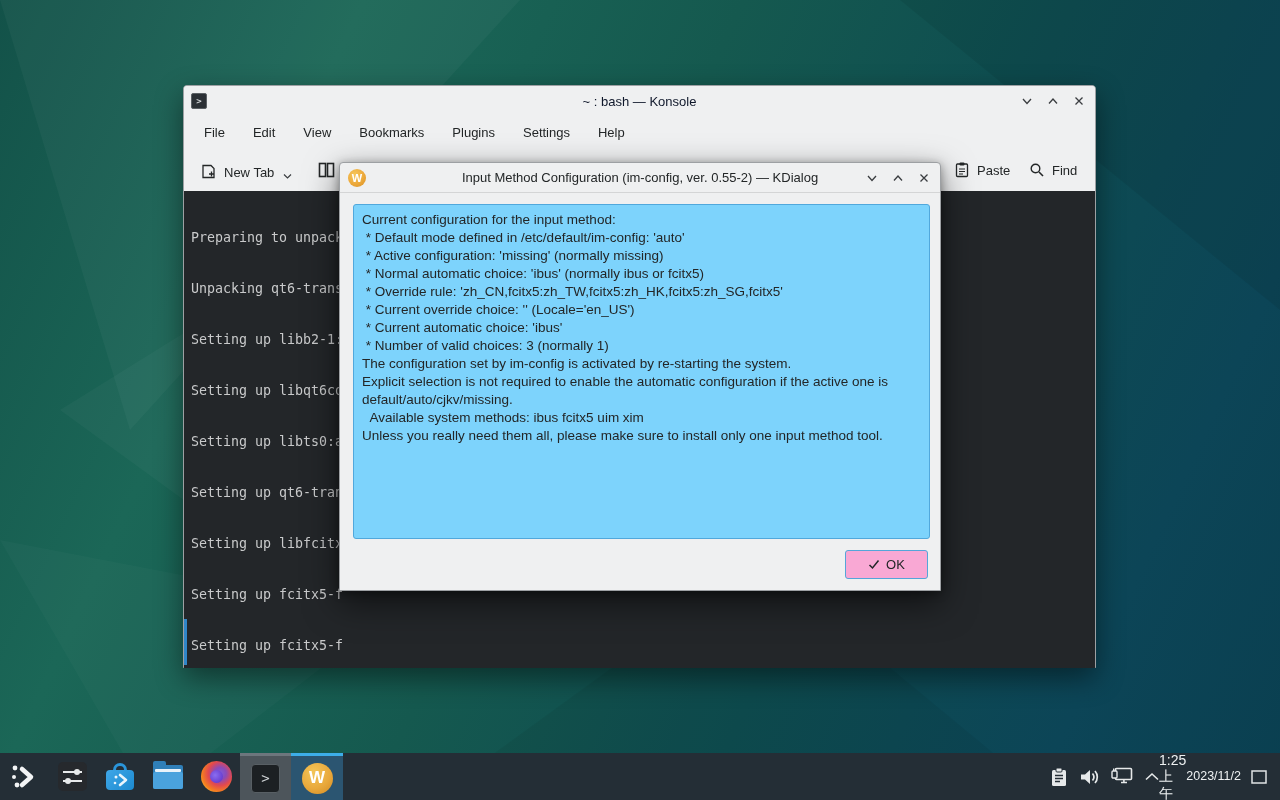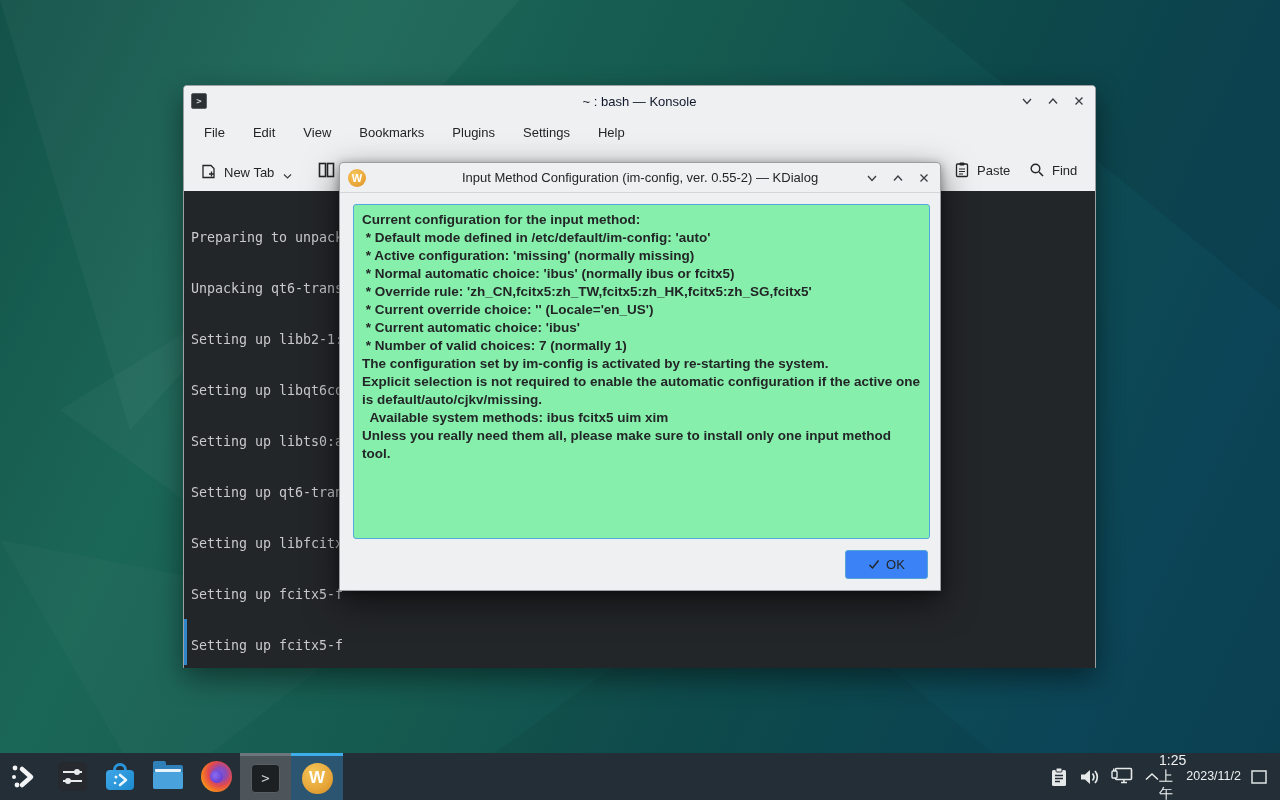--- a/index.html
+++ b/index.html
@@ -40,25 +40,25 @@
   
   .kdialog { position:absolute; left:339px; top:162px; width:602px; height:429px;
     background:#eff0f1; border:1px solid #9da0a3; border-radius:4px 4px 0 0;
     box-shadow:0 12px 34px rgba(0,0,0,.55), 0 2px 10px rgba(0,0,0,.35); }
   .d-titlebar { position:relative; height:30px; display:flex; align-items:center; border-bottom:1px solid #d4d5d6; }
   .d-titleicon { position:absolute; left:8px; top:6px; width:18px; height:18px; border-radius:50%;
     background:radial-gradient(circle at 38% 32%, #f6c75c 0%, #eca93b 55%, #d88f25 100%);
     color:#fff; font-weight:bold; font-size:11px; display:flex; align-items:center; justify-content:center; }
   .d-title { flex:1; text-align:center; font-size:13px; color:#232627; }
   .d-textarea { position:absolute; left:13px; top:41px; width:577px; height:335px;
-    background:#86efac; border:1px solid #51a8dc; border-radius:3px; padding:6px 8px;
-    font-size:13.5px; line-height:18px; color:#232627; overflow:hidden;font-weight:bold; }
+    background:#7dd3fc; border:1px solid #51a8dc; border-radius:3px; padding:6px 8px;
+    font-size:13.5px; line-height:18px; color:#232627; overflow:hidden; }
   .d-line { white-space:pre-wrap; }
   .ok-btn { position:absolute; right:12px; bottom:11px; width:83px; height:29px;
-    background:#3b82f6; border:1px solid #55a5d9; border-radius:3px;
+    background:#f9a8d4; border:1px solid #55a5d9; border-radius:3px;
     display:flex; align-items:center; justify-content:center; gap:6px; font-size:13px; color:#232627; }
 
   
   .taskbar { position:absolute; left:0; top:753px; width:1280px; height:47px; background:#242e36;
     display:flex; align-items:center; }
   .tb-cell { width:48px; height:47px; display:flex; align-items:center; justify-content:center; }
   .cell-konsole { width:51px; background:#4d555b; border-top:3px solid #6d767d; }
   .cell-kdialog { width:52px; background:#2b5571; border-top:3px solid #3daee9; }
   .ico-settings { width:29px; height:29px; background:#26292d; border-radius:5px; position:relative; }
   .ico-konsole { width:29px; height:29px; background:#1c2023; border:1px solid #585f64; border-radius:4px;
@@ -244,21 +244,21 @@
     </div>
   </div>
   <div class="d-textarea">
     <div class="d-line">Current configuration for the input method:</div>
     <div class="d-line"> * Default mode defined in /etc/default/im-config: 'auto'</div>
     <div class="d-line"> * Active configuration: 'missing' (normally missing)</div>
     <div class="d-line"> * Normal automatic choice: 'ibus' (normally ibus or fcitx5)</div>
     <div class="d-line"> * Override rule: 'zh_CN,fcitx5:zh_TW,fcitx5:zh_HK,fcitx5:zh_SG,fcitx5'</div>
     <div class="d-line"> * Current override choice: '' (Locale='en_US')</div>
     <div class="d-line"> * Current automatic choice: 'ibus'</div>
-    <div class="d-line"> * Number of valid choices: 7 (normally 1)</div>
+    <div class="d-line"> * Number of valid choices: 3 (normally 1)</div>
     <div class="d-line">The configuration set by im-config is activated by re-starting the system.</div>
     <div class="d-line">Explicit selection is not required to enable the automatic configuration if the active one is default/auto/cjkv/missing.</div>
     <div class="d-line">  Available system methods: ibus fcitx5 uim xim</div>
     <div class="d-line">Unless you really need them all, please make sure to install only one input method tool.</div>
   </div>
   <div class="ok-btn">
     <svg width="12" height="11">
         <polyline points="1.5,6 4.5,9 10.5,1.5" fill="none" stroke="#232627" stroke-width="1.5"></polyline>
       </svg>
     <span>OK</span>

